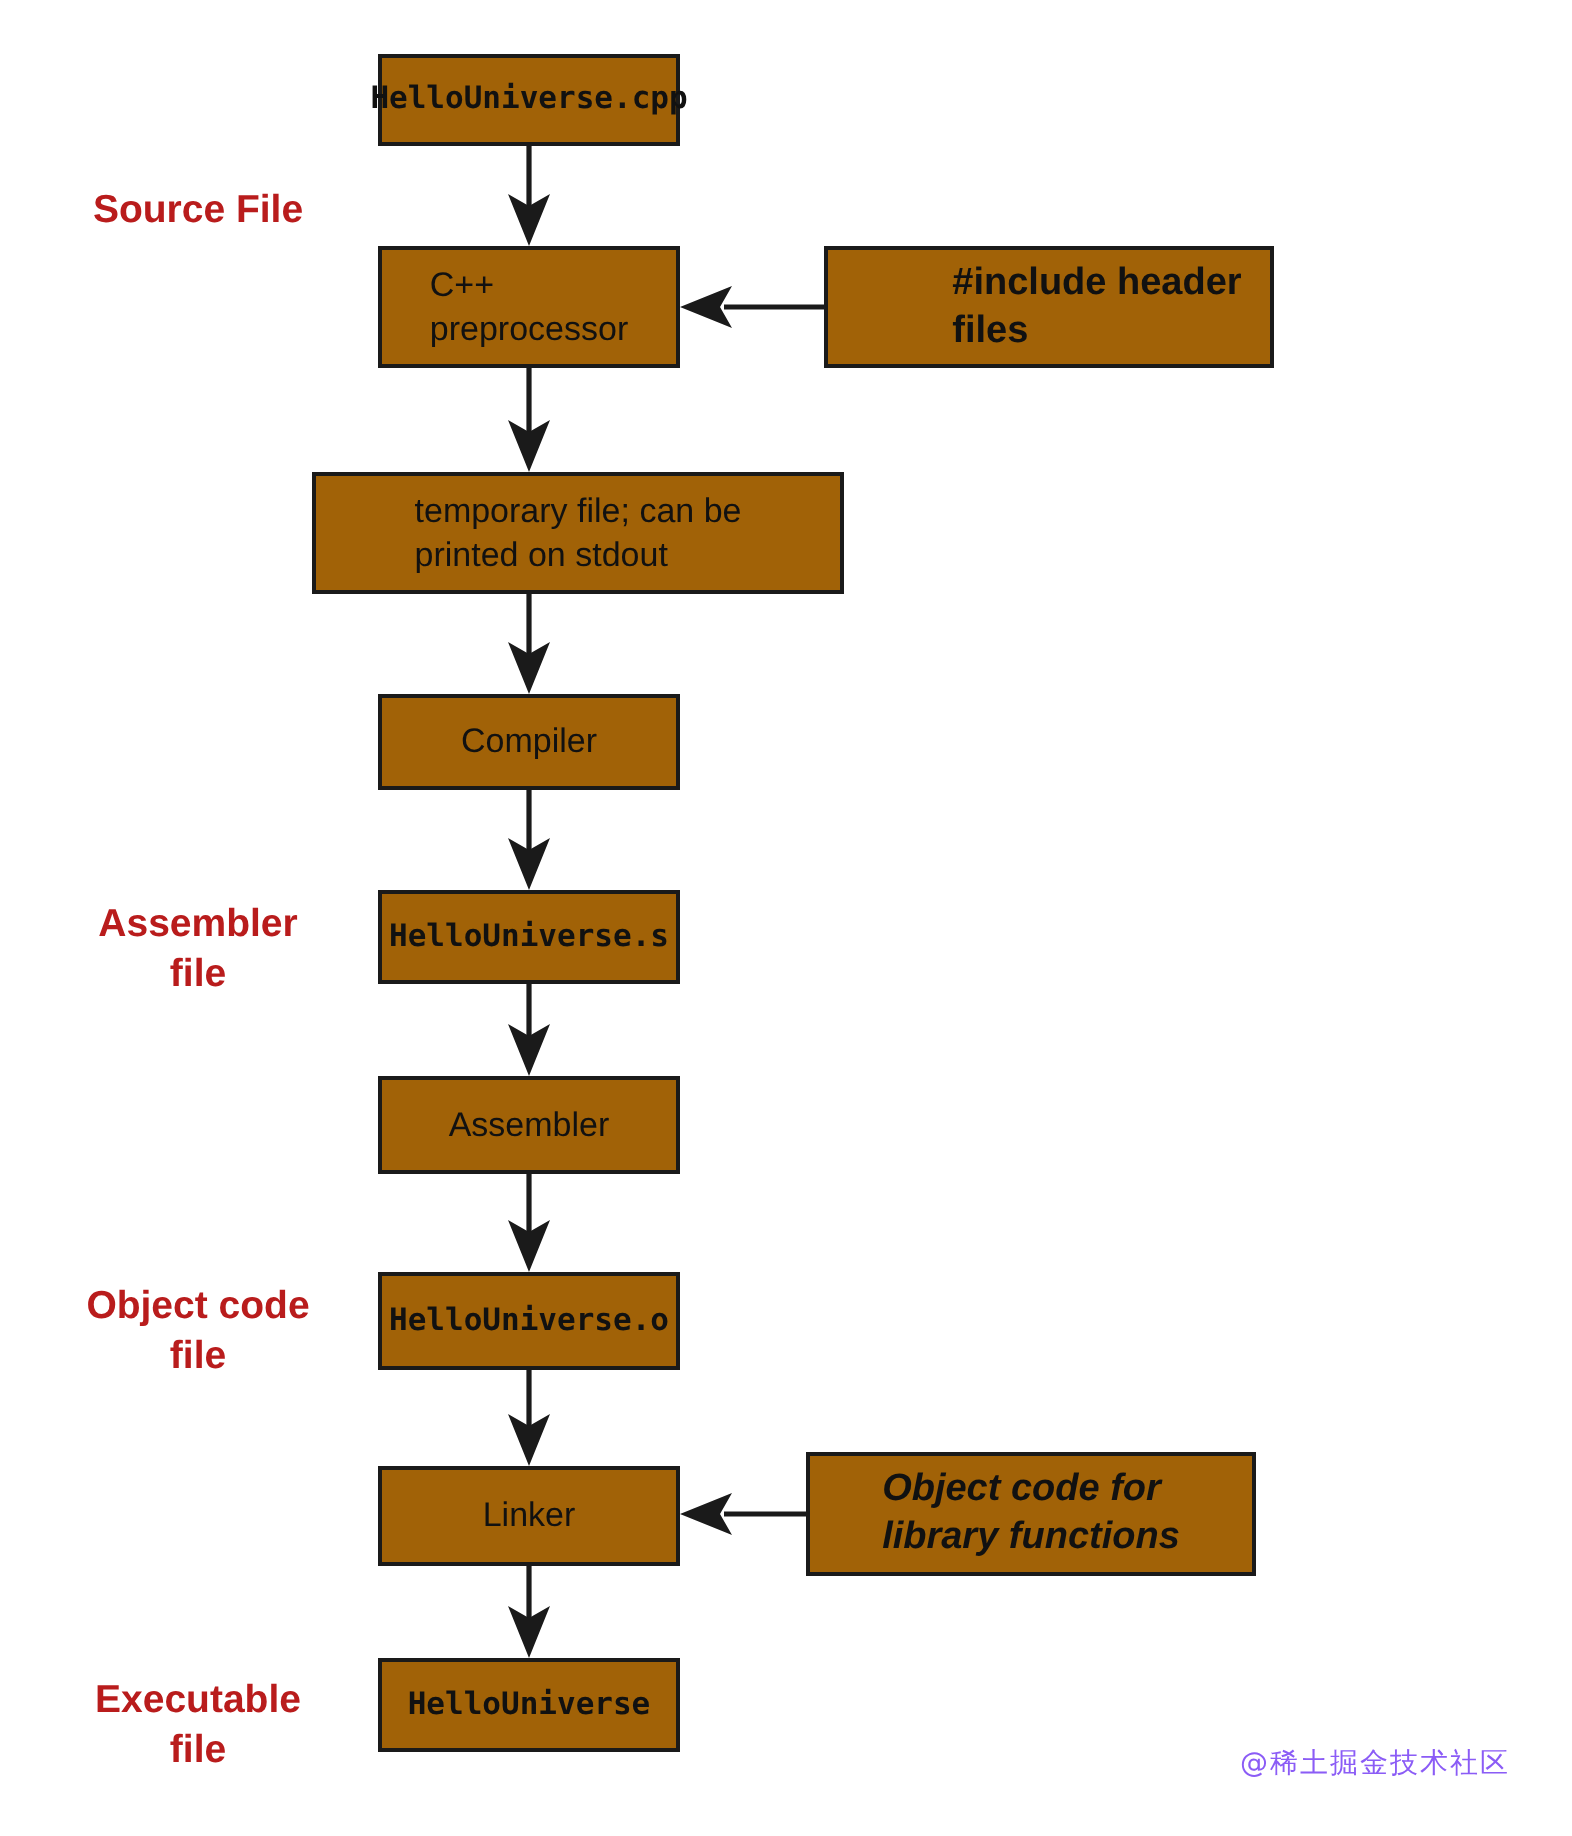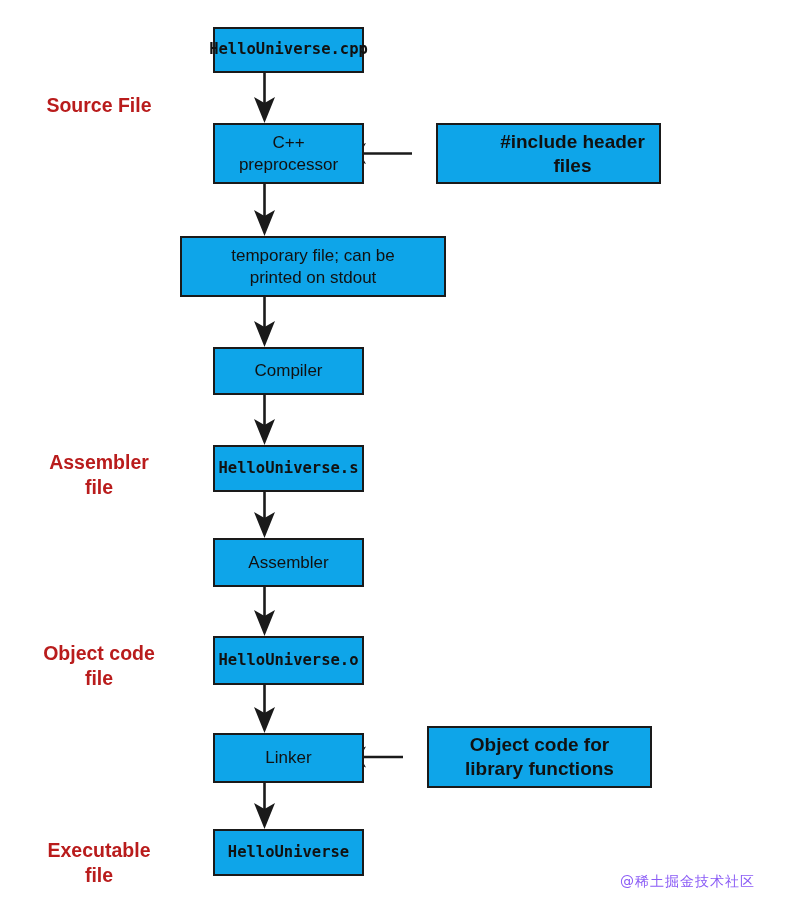--- a/index.html
+++ b/index.html
@@ -17,27 +17,26 @@
     height: 918px;
     background: #ffffff;
     overflow: hidden;
   }
 
   
   .node {
     position: absolute;
     box-sizing: border-box;
     border: 2.5px solid #1a1a1a;
-    background: #0ea5e9;
+    background: #a16207;
     display: flex;
     align-items: center;
     justify-content: center;
-    text-align: center;
+    text-align: left;
     line-height: 1.25;
-    margin-left: 24px;
   }
   .node .txt {
     display: block;
     white-space: pre-line;
   }
   .mono .txt {
     font-family: "DejaVu Sans Mono", "Liberation Mono", monospace;
     font-weight: 700;
     font-size: 15.5px;
     letter-spacing: 0px;
@@ -191,21 +190,21 @@
   </div>
 
   <div class="node mono" style="left:189px; top:636px; width:151px; height:49px;">
     <span class="txt">HelloUniverse.o</span>
   </div>
 
   <div class="node plain" style="left:189px; top:733px; width:151px; height:50px;">
     <span class="txt">Linker</span>
   </div>
 
-  <div class="node strong" style="left:403px; top:726px; width:225px; height:62px;">
+  <div class="node strong" style="left:403px; top:726px; width:225px; height:62px;font-style:italic;">
     <span class="txt">Object code for
 library functions</span>
   </div>
 
   <div class="node mono" style="left:189px; top:829px; width:151px; height:47px;">
     <span class="txt">HelloUniverse</span>
   </div>
 
   <div class="watermark" style="left:620px; top:873px;">@稀土掘金技术社区</div>
 

